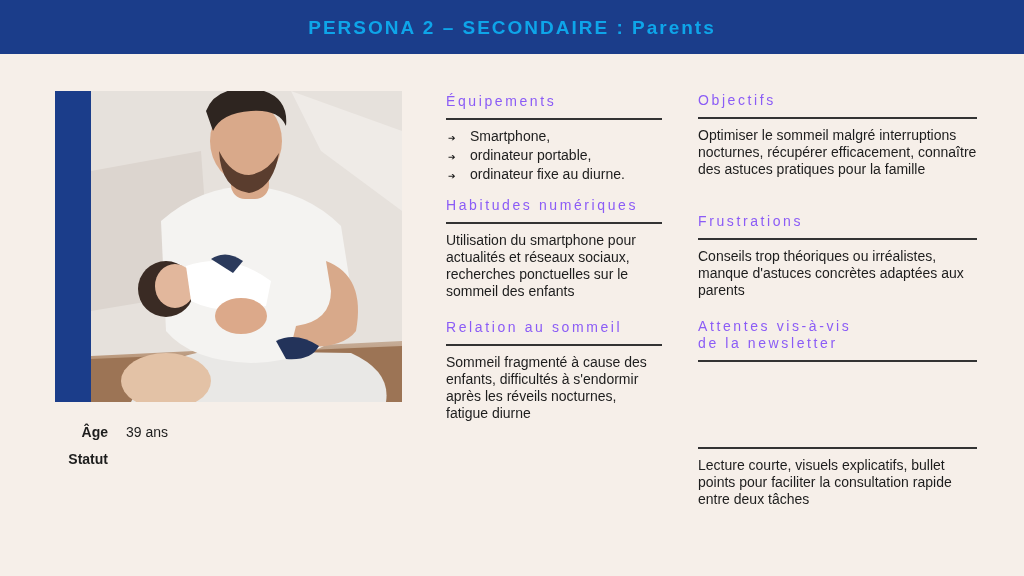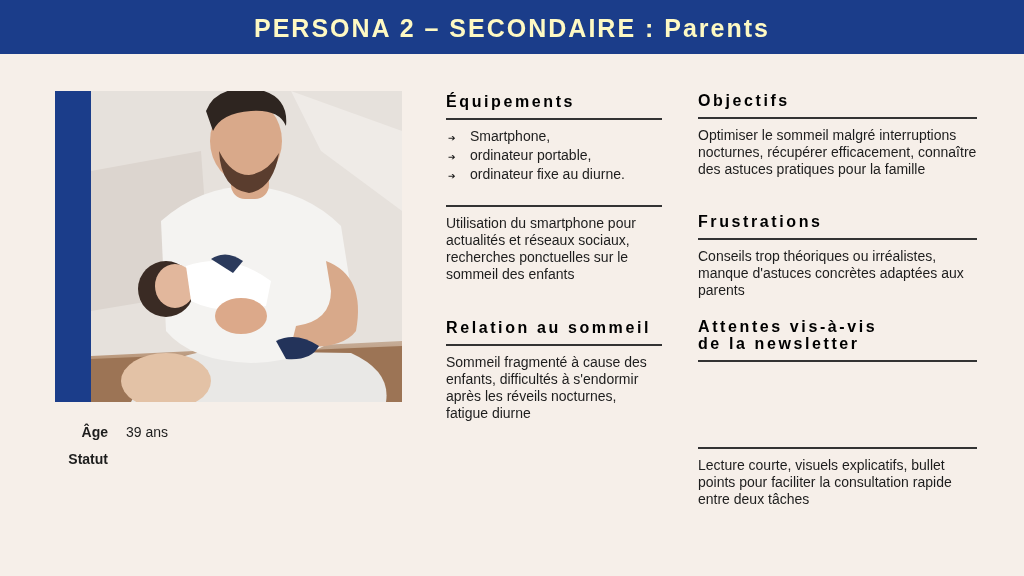--- a/index.html
+++ b/index.html
@@ -9,21 +9,21 @@
     font-family: "Liberation Sans", sans-serif;
     color: #1d1d1d;
     position: relative;
   }
   .header {
     position: absolute; left: 0; top: 0; width: 1024px; height: 54px;
     background: #1b3d8a;
     display: flex; align-items: center; justify-content: center;
   }
   .header-title {
-    color: #fef9c3; font-weight: bold; font-size: 25px; letter-spacing: 2px;
+    color: #0ea5e9; font-weight: bold; font-size: 19px; letter-spacing: 2px;
     margin-top: 2px;
   }
   .photo-wrap {
     position: absolute; left: 55px; top: 91px; width: 347px; height: 311px;
     overflow: hidden;
   }
   .photo-bar {
     position: absolute; left: 0; top: 0; width: 36px; height: 311px; background: #1b3d8a;
   }
   .photo {
@@ -32,21 +32,21 @@
   }
   .photo svg { position: absolute; left: 0; top: 0; }
 
   .info { position: absolute; left: 55px; top: 424px; width: 360px; font-size: 14px; line-height: 17px; }
   .info-row { display: flex; margin-bottom: 10px; }
   .info-label { width: 53px; text-align: right; font-weight: bold; flex-shrink: 0; }
   .info-value { margin-left: 18px; width: 285px; }
 
   .section { position: absolute; }
   .section-title {
-    font-weight: bold; font-size: 16px; letter-spacing: 2.6px; line-height: 17px; color: #000000;
+    font-weight: normal; font-size: 14px; letter-spacing: 2.6px; line-height: 17px; color: #8b5cf6;
   }
   .section-divider {
     height: 2px; background: #333; margin-top: 8px; margin-bottom: 8px;
   }
   .section-body { font-size: 14px; line-height: 17px; color: #1d1d1d; }
   .bullet-list { list-style: none; margin: 0; padding: 0; }
   .bullet-item { display: flex; align-items: baseline; }
   .bullet-icon { width: 22px; font-size: 9px; flex-shrink: 0; padding-left: 2px; }
 
   .col-mid { left: 446px; width: 216px; }
@@ -120,20 +120,21 @@
       <span>ordinateur portable,</span>
     </li>
     <li class="bullet-item">
       <span class="bullet-icon">➔</span>
       <span>ordinateur fixe au diurne.</span>
     </li>
   </ul>
 </div>
 
 <div class="section col-mid" style="top:197px;">
+  <div class="section-title">Habitudes numériques</div>
   <div class="section-divider"></div>
   <div class="section-body">Utilisation du smartphone pour actualités et réseaux sociaux, recherches ponctuelles sur le sommeil des enfants</div>
 </div>
 
 <div class="section col-mid" style="top:319px;">
   <div class="section-title">Relation au sommeil</div>
   <div class="section-divider"></div>
   <div class="section-body">Sommeil fragmenté à cause des enfants, difficultés à s'endormir après les réveils nocturnes, fatigue diurne</div>
 </div>
 

